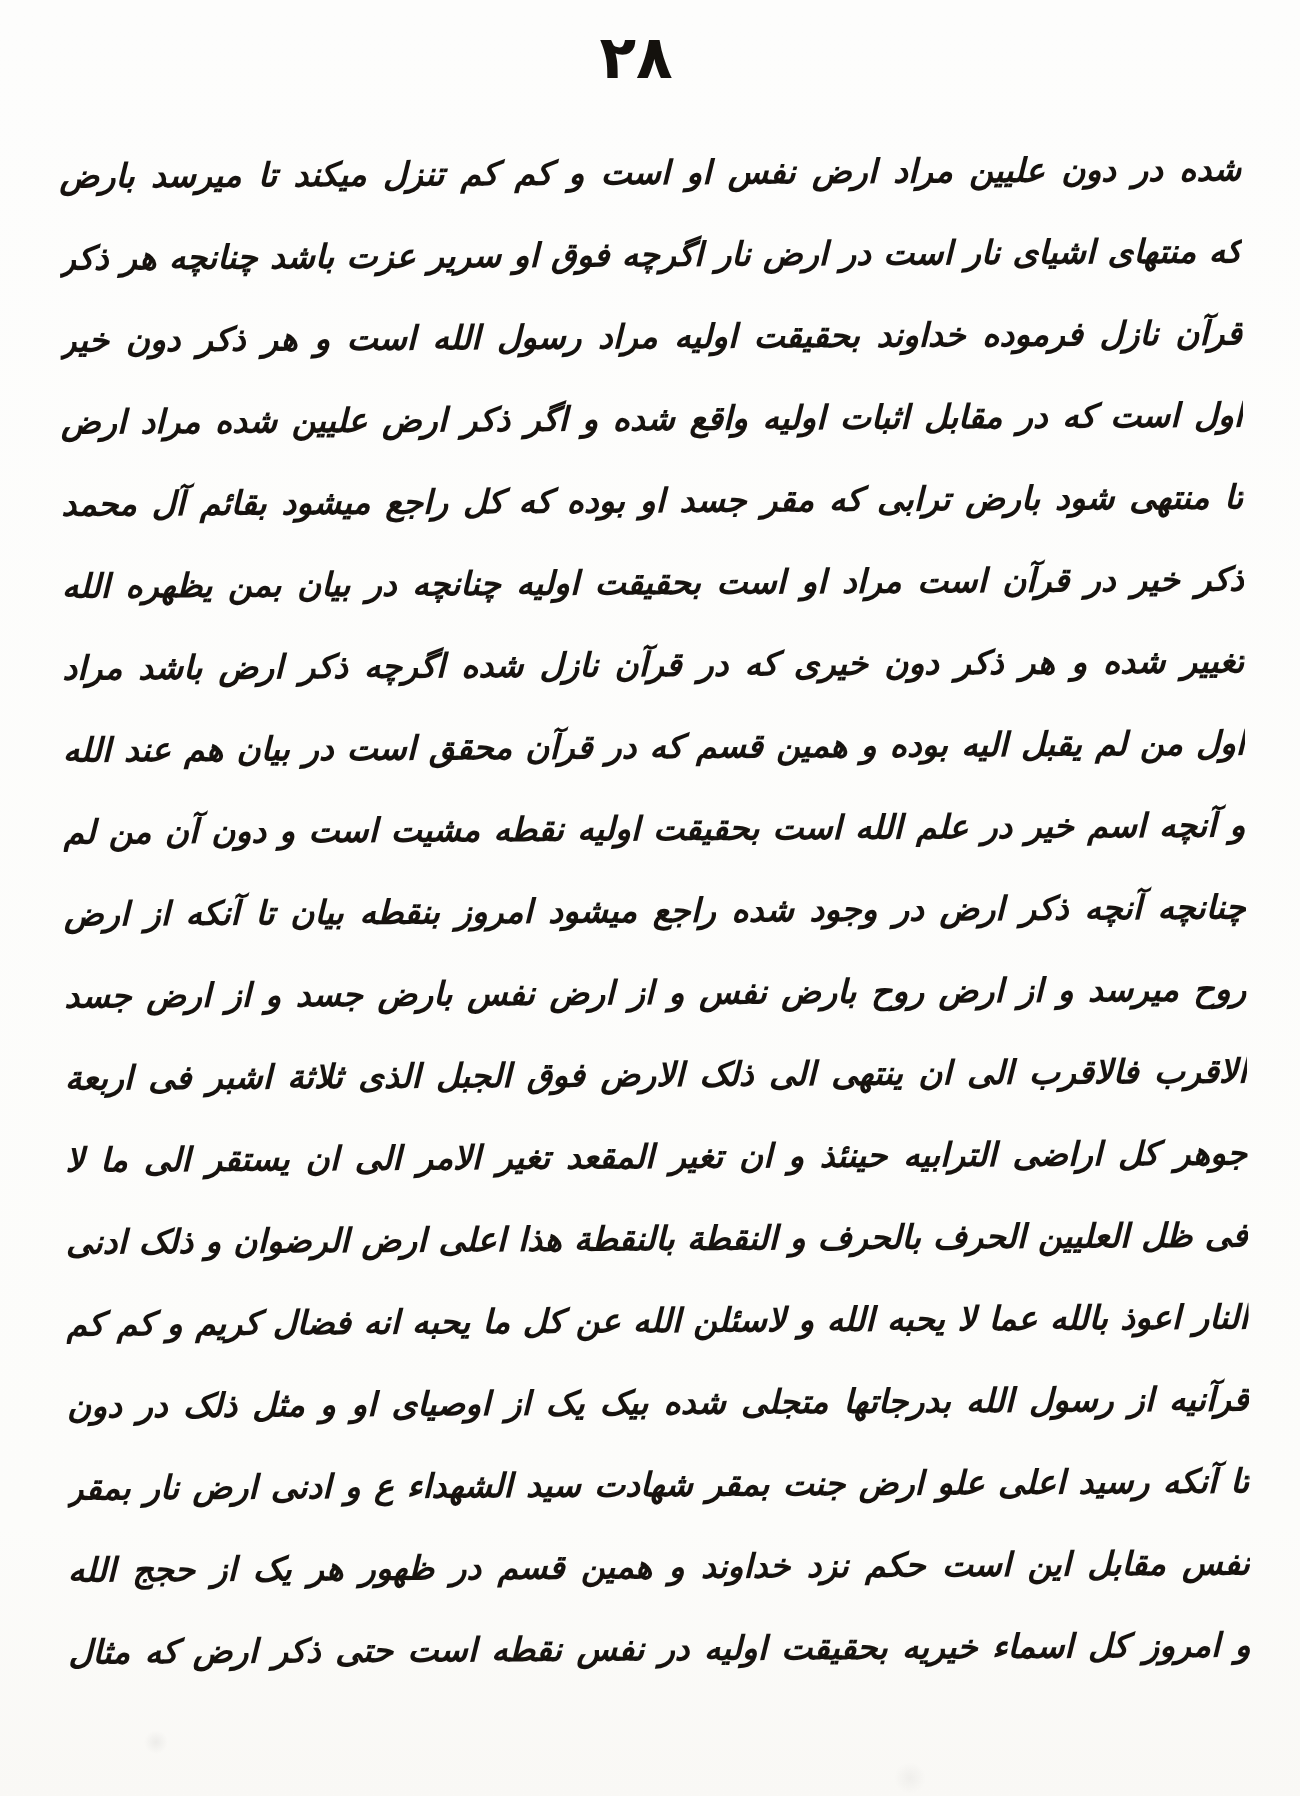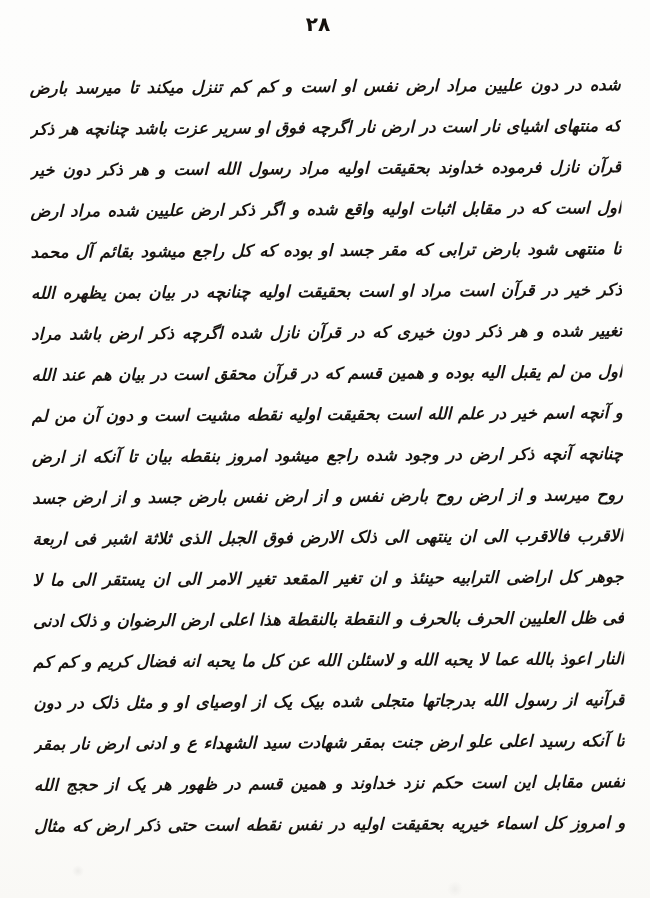--- a/index.html
+++ b/index.html
@@ -23,21 +23,21 @@
       radial-gradient(circle at 70% 99%, rgba(0,0,0,0.04) 0px, rgba(0,0,0,0) 8px),
       linear-gradient(180deg, #fdfdfc 0%, #fcfcfa 85%, #f9f8f5 100%);
     overflow: hidden;
   }
   .page-number {
     position: absolute;
     top: 12px;
     left: 0;
     right: 14px;
     text-align: center;
-    font-size: 20px;
+    font-size: 30px;
     font-weight: bold;
     color: #14110d;
     letter-spacing: 3px;
   }
   .text-block {
     position: absolute;
     top: 66px;
     right: 27px;
     left: 32px;
     direction: rtl;

